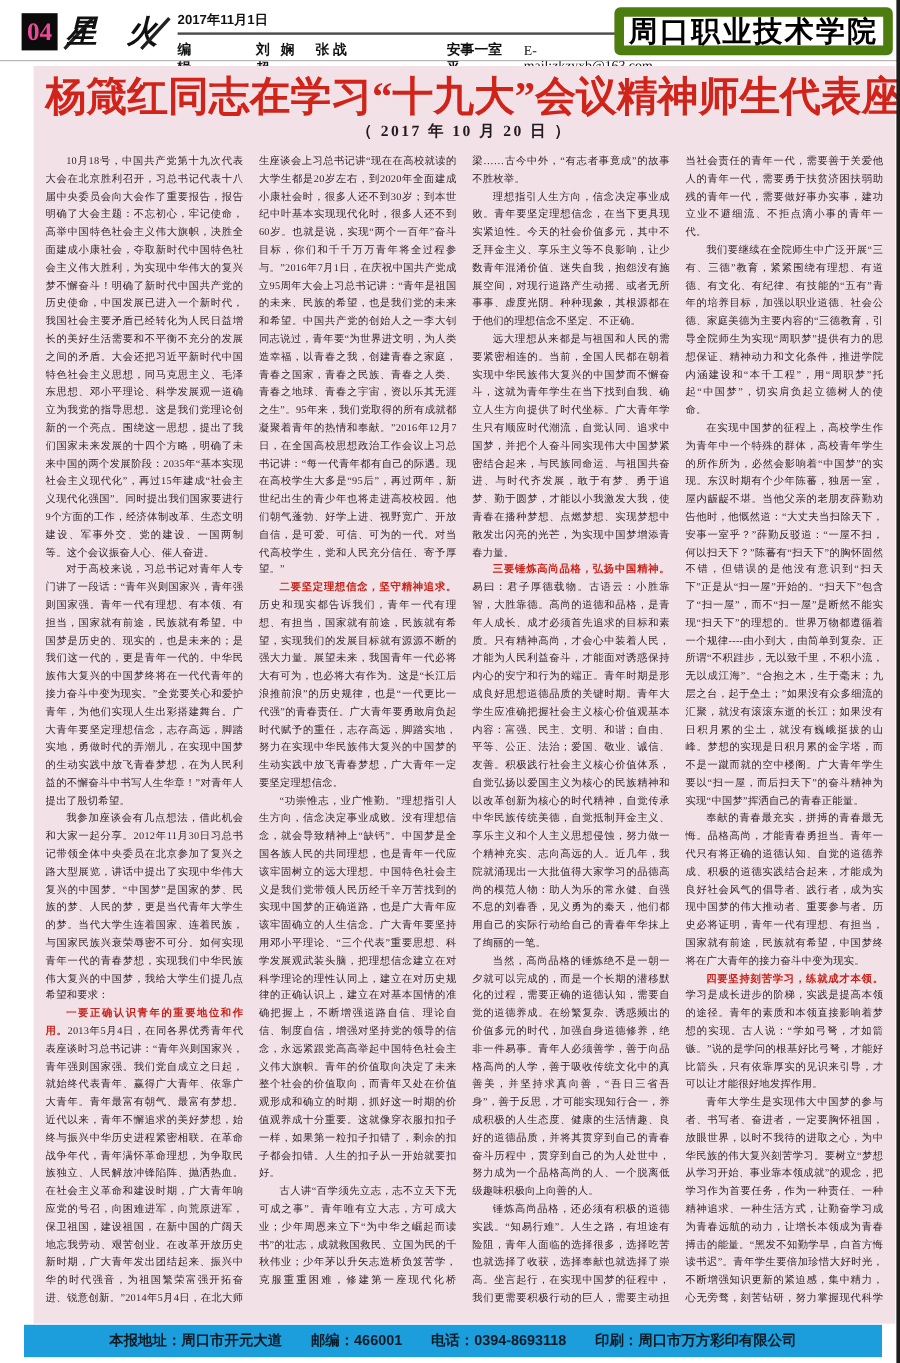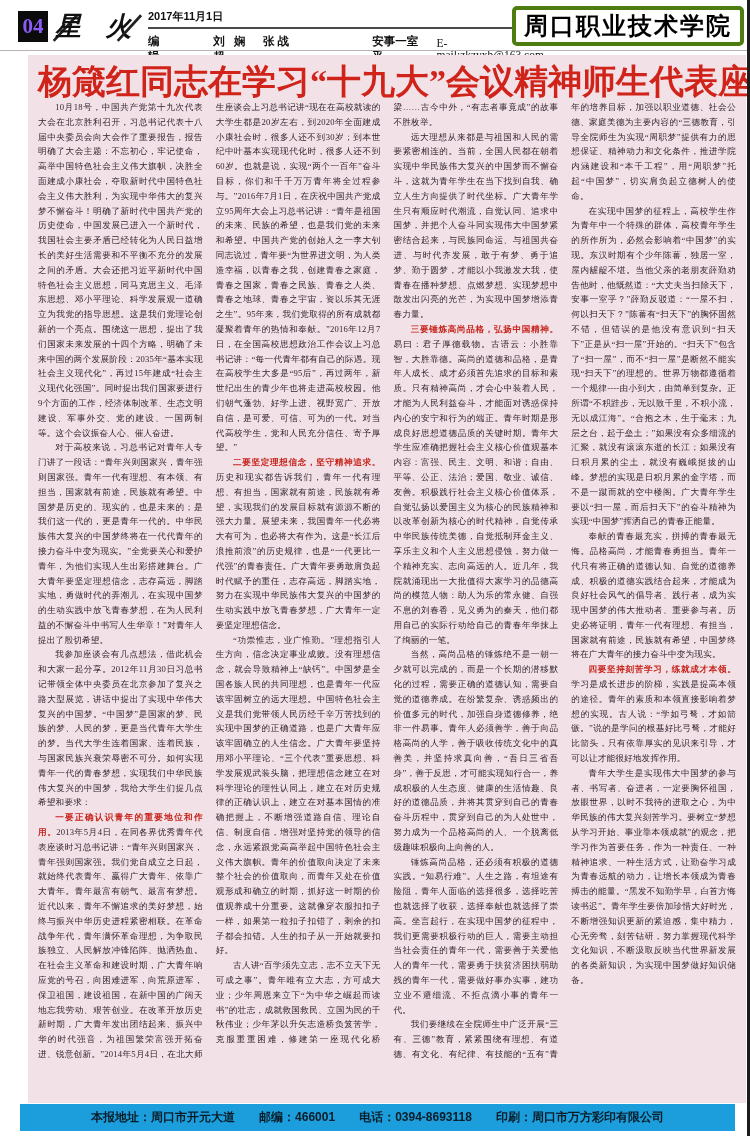--- a/index.html
+++ b/index.html
@@ -5,21 +5,21 @@
   * { box-sizing: border-box; }
   html,body { margin:0; padding:0; background:#ffffff; }
   .page {
     position:relative; width:750px; height:1136px; background:#ffffff;
     font-family:"Liberation Serif", serif; overflow:hidden;
   }
   
   .hdr { position:absolute; left:0; top:0; width:750px; height:52px; background:#fff; }
   .pageno {
     position:absolute; left:18px; top:11px; width:30px; height:31px;
-    background:#0b0b0b; color:#8b5cf6; font-size:21px; font-weight:bold;
+    background:#0b0b0b; color:#ec4899; font-size:21px; font-weight:bold;
     display:flex; align-items:center; justify-content:center;
   }
   .slash { position:absolute; top:6px; font-size:30px; color:#222; font-weight:bold; }
   .s1 { left:52px; }
   .s2 { left:116px; }
   .masthead {
     position:absolute; left:55px; top:9px; font-size:26px; font-weight:bold;
     color:#111; letter-spacing:9px; font-style:italic;
   }
   .hdr-mid { position:absolute; left:148px; top:9px; width:404px; }
@@ -27,21 +27,21 @@
     font-family:"Liberation Sans", sans-serif; }
   .hdr-rule { border-top:2px solid #4a4a4a; margin-top:3px; width:100%; }
   .hdr-row2 { margin-top:5px; font-size:11.5px; font-weight:bold; color:#111;
     font-family:"Liberation Sans", sans-serif; display:flex; align-items:center; }
   .ed-label { letter-spacing:6px; }
   .ed-names { margin-left:14px; letter-spacing:3px; }
   .mb-label { margin-left:68px; }
   .mb-mail { margin-left:8px; font-weight:normal; font-family:"Liberation Serif", serif; }
   .college-box {
     position:absolute; right:6px; top:6px; width:232px; height:40px;
-    border:4px solid #4d7c0f; border-radius:5px; background:#fff;
+    border:8px solid #4d7c0f; border-radius:5px; background:#fff;
     display:flex; align-items:center; justify-content:center;
   }
   .college-box span { font-size:24px; font-weight:bold; color:#000; letter-spacing:2px;
     font-family:"Liberation Serif", serif; white-space:nowrap; }
   .hdr-bottomline { position:absolute; left:0; top:50px; width:750px; height:1px; background:#b9b3b6; }
   
   .content {
     position:absolute; left:28px; top:55px; width:718px; height:1048px;
     background:#f2e2e8; padding:8px 10px 0 10px;
   }
@@ -91,28 +91,30 @@
       </div>
     </div>
     <div class="college-box">
       <span>周口职业技术学院</span>
     </div>
   </div>
   <div class="hdr-bottomline"></div>
 
   <div class="content">
     <h1 class="title">杨箴红同志在学习“十九大”会议精神师生代表座谈会上的讲话</h1>
+    <div class="dateline">（ 2017 年 10 月 20 日 ）</div>
     <div class="cols" id="article-body">
         <p class="para">10月18号，中国共产党第十九次代表大会在北京胜利召开，习总书记代表十八届中央委员会向大会作了重要报告，报告明确了大会主题：不忘初心，牢记使命，高举中国特色社会主义伟大旗帜，决胜全面建成小康社会，夺取新时代中国特色社会主义伟大胜利，为实现中华伟大的复兴梦不懈奋斗！明确了新时代中国共产党的历史使命，中国发展已进入一个新时代，我国社会主要矛盾已经转化为人民日益增长的美好生活需要和不平衡不充分的发展之间的矛盾。大会还把习近平新时代中国特色社会主义思想，同马克思主义、毛泽东思想、邓小平理论、科学发展观一道确立为我党的指导思想。这是我们党理论创新的一个亮点。围绕这一思想，提出了我们国家未来发展的十四个方略，明确了未来中国的两个发展阶段：2035年“基本实现社会主义现代化”，再过15年建成“社会主义现代化强国”。同时提出我们国家要进行9个方面的工作，经济体制改革、生态文明建设、军事外交、党的建设、一国两制等。这个会议振奋人心、催人奋进。</p>
         <p class="para">对于高校来说，习总书记对青年人专门讲了一段话：“青年兴则国家兴，青年强则国家强。青年一代有理想、有本领、有担当，国家就有前途，民族就有希望。中国梦是历史的、现实的，也是未来的；是我们这一代的，更是青年一代的。中华民族伟大复兴的中国梦终将在一代代青年的接力奋斗中变为现实。”全党要关心和爱护青年，为他们实现人生出彩搭建舞台。广大青年要坚定理想信念，志存高远，脚踏实地，勇做时代的弄潮儿，在实现中国梦的生动实践中放飞青春梦想，在为人民利益的不懈奋斗中书写人生华章！”对青年人提出了殷切希望。</p>
         <p class="para">我参加座谈会有几点想法，借此机会和大家一起分享。2012年11月30日习总书记带领全体中央委员在北京参加了复兴之路大型展览，讲话中提出了实现中华伟大复兴的中国梦。“中国梦”是国家的梦、民族的梦、人民的梦，更是当代青年大学生的梦。当代大学生连着国家、连着民族，与国家民族兴衰荣辱密不可分。如何实现青年一代的青春梦想，实现我们中华民族伟大复兴的中国梦，我给大学生们提几点希望和要求：</p>
         <p class="para"><span class="sec-head">一要正确认识青年的重要地位和作用。</span>2013年5月4日，在同各界优秀青年代表座谈时习总书记讲：“青年兴则国家兴，青年强则国家强。我们党自成立之日起，就始终代表青年、赢得广大青年、依靠广大青年。青年最富有朝气、最富有梦想。近代以来，青年不懈追求的美好梦想，始终与振兴中华历史进程紧密相联。在革命战争年代，青年满怀革命理想，为争取民族独立、人民解放冲锋陷阵、抛洒热血。在社会主义革命和建设时期，广大青年响应党的号召，向困难进军，向荒原进军，保卫祖国，建设祖国，在新中国的广阔天地忘我劳动、艰苦创业。在改革开放历史新时期，广大青年发出团结起来、振兴中华的时代强音，为祖国繁荣富强开拓奋进、锐意创新。”2014年5月4日，在北大师生座谈会上习总书记讲“现在在高校就读的大学生都是20岁左右，到2020年全面建成小康社会时，很多人还不到30岁；到本世纪中叶基本实现现代化时，很多人还不到60岁。也就是说，实现“两个一百年”奋斗目标，你们和千千万万青年将全过程参与。”2016年7月1日，在庆祝中国共产党成立95周年大会上习总书记讲：“青年是祖国的未来、民族的希望，也是我们党的未来和希望。中国共产党的创始人之一李大钊同志说过，青年要“为世界进文明，为人类造幸福，以青春之我，创建青春之家庭，青春之国家，青春之民族、青春之人类、青春之地球、青春之宇宙，资以乐其无涯之生”。95年来，我们党取得的所有成就都凝聚着青年的热情和奉献。”2016年12月7日，在全国高校思想政治工作会议上习总书记讲：“每一代青年都有自己的际遇。现在高校学生大多是“95后”，再过两年，新世纪出生的青少年也将走进高校校园。他们朝气蓬勃、好学上进、视野宽广、开放自信，是可爱、可信、可为的一代。对当代高校学生，党和人民充分信任、寄予厚望。”</p>
         <p class="para"><span class="sec-head">二要坚定理想信念，坚守精神追求。</span>历史和现实都告诉我们，青年一代有理想、有担当，国家就有前途，民族就有希望，实现我们的发展目标就有源源不断的强大力量。展望未来，我国青年一代必将大有可为，也必将大有作为。这是“长江后浪推前浪”的历史规律，也是“一代更比一代强”的青春责任。广大青年要勇敢肩负起时代赋予的重任，志存高远，脚踏实地，努力在实现中华民族伟大复兴的中国梦的生动实践中放飞青春梦想，广大青年一定要坚定理想信念。</p>
         <p class="para">“功崇惟志，业广惟勤。”理想指引人生方向，信念决定事业成败。没有理想信念，就会导致精神上“缺钙”。中国梦是全国各族人民的共同理想，也是青年一代应该牢固树立的远大理想。中国特色社会主义是我们党带领人民历经千辛万苦找到的实现中国梦的正确道路，也是广大青年应该牢固确立的人生信念。广大青年要坚持用邓小平理论、“三个代表”重要思想、科学发展观武装头脑，把理想信念建立在对科学理论的理性认同上，建立在对历史规律的正确认识上，建立在对基本国情的准确把握上，不断增强道路自信、理论自信、制度自信，增强对坚持党的领导的信念，永远紧跟党高高举起中国特色社会主义伟大旗帜。青年的价值取向决定了未来整个社会的价值取向，而青年又处在价值观形成和确立的时期，抓好这一时期的价值观养成十分重要。这就像穿衣服扣扣子一样，如果第一粒扣子扣错了，剩余的扣子都会扣错。人生的扣子从一开始就要扣好。</p>
         <p class="para">古人讲“百学须先立志，志不立天下无可成之事”。青年唯有立大志，方可成大业；少年周恩来立下“为中华之崛起而读书”的壮志，成就救国救民、立国为民的千秋伟业；少年茅以升矢志造桥负笈苦学，克服重重困难，修建第一座现代化桥梁……古今中外，“有志者事竟成”的故事不胜枚举。</p>
+        <p class="para">理想指引人生方向，信念决定事业成败。青年要坚定理想信念，在当下更具现实紧迫性。今天的社会价值多元，其中不乏拜金主义、享乐主义等不良影响，让少数青年混淆价值、迷失自我，抱怨没有施展空间，对现行道路产生动摇、或者无所事事、虚度光阴。种种现象，其根源都在于他们的理想信念不坚定、不正确。</p>
         <p class="para">远大理想从来都是与祖国和人民的需要紧密相连的。当前，全国人民都在朝着实现中华民族伟大复兴的中国梦而不懈奋斗，这就为青年学生在当下找到自我、确立人生方向提供了时代坐标。广大青年学生只有顺应时代潮流，自觉认同、追求中国梦，并把个人奋斗同实现伟大中国梦紧密结合起来，与民族同命运、与祖国共奋进、与时代齐发展，敢于有梦、勇于追梦、勤于圆梦，才能以小我激发大我，使青春在播种梦想、点燃梦想、实现梦想中散发出闪亮的光芒，为实现中国梦增添青春力量。</p>
         <p class="para"><span class="sec-head">三要锤炼高尚品格，弘扬中国精神。</span>易曰：君子厚德载物。古语云：小胜靠智，大胜靠德。高尚的道德和品格，是青年人成长、成才必须首先追求的目标和素质。只有精神高尚，才会心中装着人民，才能为人民利益奋斗，才能面对诱惑保持内心的安宁和行为的端正。青年时期是形成良好思想道德品质的关键时期。青年大学生应准确把握社会主义核心价值观基本内容：富强、民主、文明、和谐；自由、平等、公正、法治；爱国、敬业、诚信、友善。积极践行社会主义核心价值体系，自觉弘扬以爱国主义为核心的民族精神和以改革创新为核心的时代精神，自觉传承中华民族传统美德，自觉抵制拜金主义、享乐主义和个人主义思想侵蚀，努力做一个精神充实、志向高远的人。近几年，我院就涌现出一大批值得大家学习的品德高尚的模范人物：助人为乐的常永健、自强不息的刘春香，见义勇为的秦天，他们都用自己的实际行动给自己的青春年华抹上了绚丽的一笔。</p>
         <p class="para">当然，高尚品格的锤炼绝不是一朝一夕就可以完成的，而是一个长期的潜移默化的过程，需要正确的道德认知，需要自觉的道德养成。在纷繁复杂、诱惑频出的价值多元的时代，加强自身道德修养，绝非一件易事。青年人必须善学，善于向品格高尚的人学，善于吸收传统文化中的真善美，并坚持求真向善，“吾日三省吾身”，善于反思，才可能实现知行合一，养成积极的人生态度、健康的生活情趣、良好的道德品质，并将其贯穿到自己的青春奋斗历程中，贯穿到自己的为人处世中，努力成为一个品格高尚的人、一个脱离低级趣味积极向上向善的人。</p>
         <p class="para">锤炼高尚品格，还必须有积极的道德实践。“知易行难”。人生之路，有坦途有险阻，青年人面临的选择很多，选择吃苦也就选择了收获，选择奉献也就选择了崇高。坐言起行，在实现中国梦的征程中，我们更需要积极行动的巨人，需要主动担当社会责任的青年一代，需要善于关爱他人的青年一代，需要勇于扶贫济困扶弱助残的青年一代，需要做好事办实事，建功立业不避细流、不拒点滴小事的青年一代。</p>
         <p class="para">我们要继续在全院师生中广泛开展“三有、三德”教育，紧紧围绕有理想、有道德、有文化、有纪律、有技能的“五有”青年的培养目标，加强以职业道德、社会公德、家庭美德为主要内容的“三德教育，引导全院师生为实现“周职梦”提供有力的思想保证、精神动力和文化条件，推进学院内涵建设和“本千工程”，用“周职梦”托起“中国梦”，切实肩负起立德树人的使命。</p>
         <p class="para">在实现中国梦的征程上，高校学生作为青年中一个特殊的群体，高校青年学生的所作所为，必然会影响着“中国梦”的实现。东汉时期有个少年陈蕃，独居一室，屋内龌龊不堪。当他父亲的老朋友薛勤劝告他时，他慨然道：“大丈夫当扫除天下，安事一室乎？”薛勤反驳道：“一屋不扫，何以扫天下？”陈蕃有“扫天下”的胸怀固然不错，但错误的是他没有意识到“扫天下”正是从“扫一屋”开始的。“扫天下”包含了“扫一屋”，而不“扫一屋”是断然不能实现“扫天下”的理想的。世界万物都遵循着一个规律----由小到大，由简单到复杂。正所谓“不积跬步，无以致千里，不积小流，无以成江海”。“合抱之木，生于毫末；九层之台，起于垒土；”如果没有众多细流的汇聚，就没有滚滚东逝的长江；如果没有日积月累的尘土，就没有巍峨挺拔的山峰。梦想的实现是日积月累的金字塔，而不是一蹴而就的空中楼阁。广大青年学生要以“扫一屋，而后扫天下”的奋斗精神为实现“中国梦”挥洒自己的青春正能量。</p>
         <p class="para">奉献的青春最充实，拼搏的青春最无悔。品格高尚，才能青春勇担当。青年一代只有将正确的道德认知、自觉的道德养成、积极的道德实践结合起来，才能成为良好社会风气的倡导者、践行者，成为实现中国梦的伟大推动者、重要参与者。历史必将证明，青年一代有理想、有担当，国家就有前途，民族就有希望，中国梦终将在广大青年的接力奋斗中变为现实。</p>
         <p class="para"><span class="sec-head">四要坚持刻苦学习，练就成才本领。</span>学习是成长进步的阶梯，实践是提高本领的途径。青年的素质和本领直接影响着梦想的实现。古人说：“学如弓弩，才如箭镞。”说的是学问的根基好比弓弩，才能好比箭头，只有依靠厚实的见识来引导，才可以让才能很好地发挥作用。</p>
         <p class="para">青年大学生是实现伟大中国梦的参与者、书写者、奋进者，一定要胸怀祖国，放眼世界，以时不我待的进取之心，为中华民族的伟大复兴刻苦学习。要树立“梦想从学习开始、事业靠本领成就”的观念，把学习作为首要任务，作为一种责任、一种精神追求、一种生活方式，让勤奋学习成为青春远航的动力，让增长本领成为青春搏击的能量。“黑发不知勤学早，白首方悔读书迟”。青年学生要倍加珍惜大好时光，不断增强知识更新的紧迫感，集中精力，心无旁骛，刻苦钻研，努力掌握现代科学文化知识，不断汲取反映当代世界新发展的各类新知识，为实现中国梦做好知识储备。</p>
       </div>

